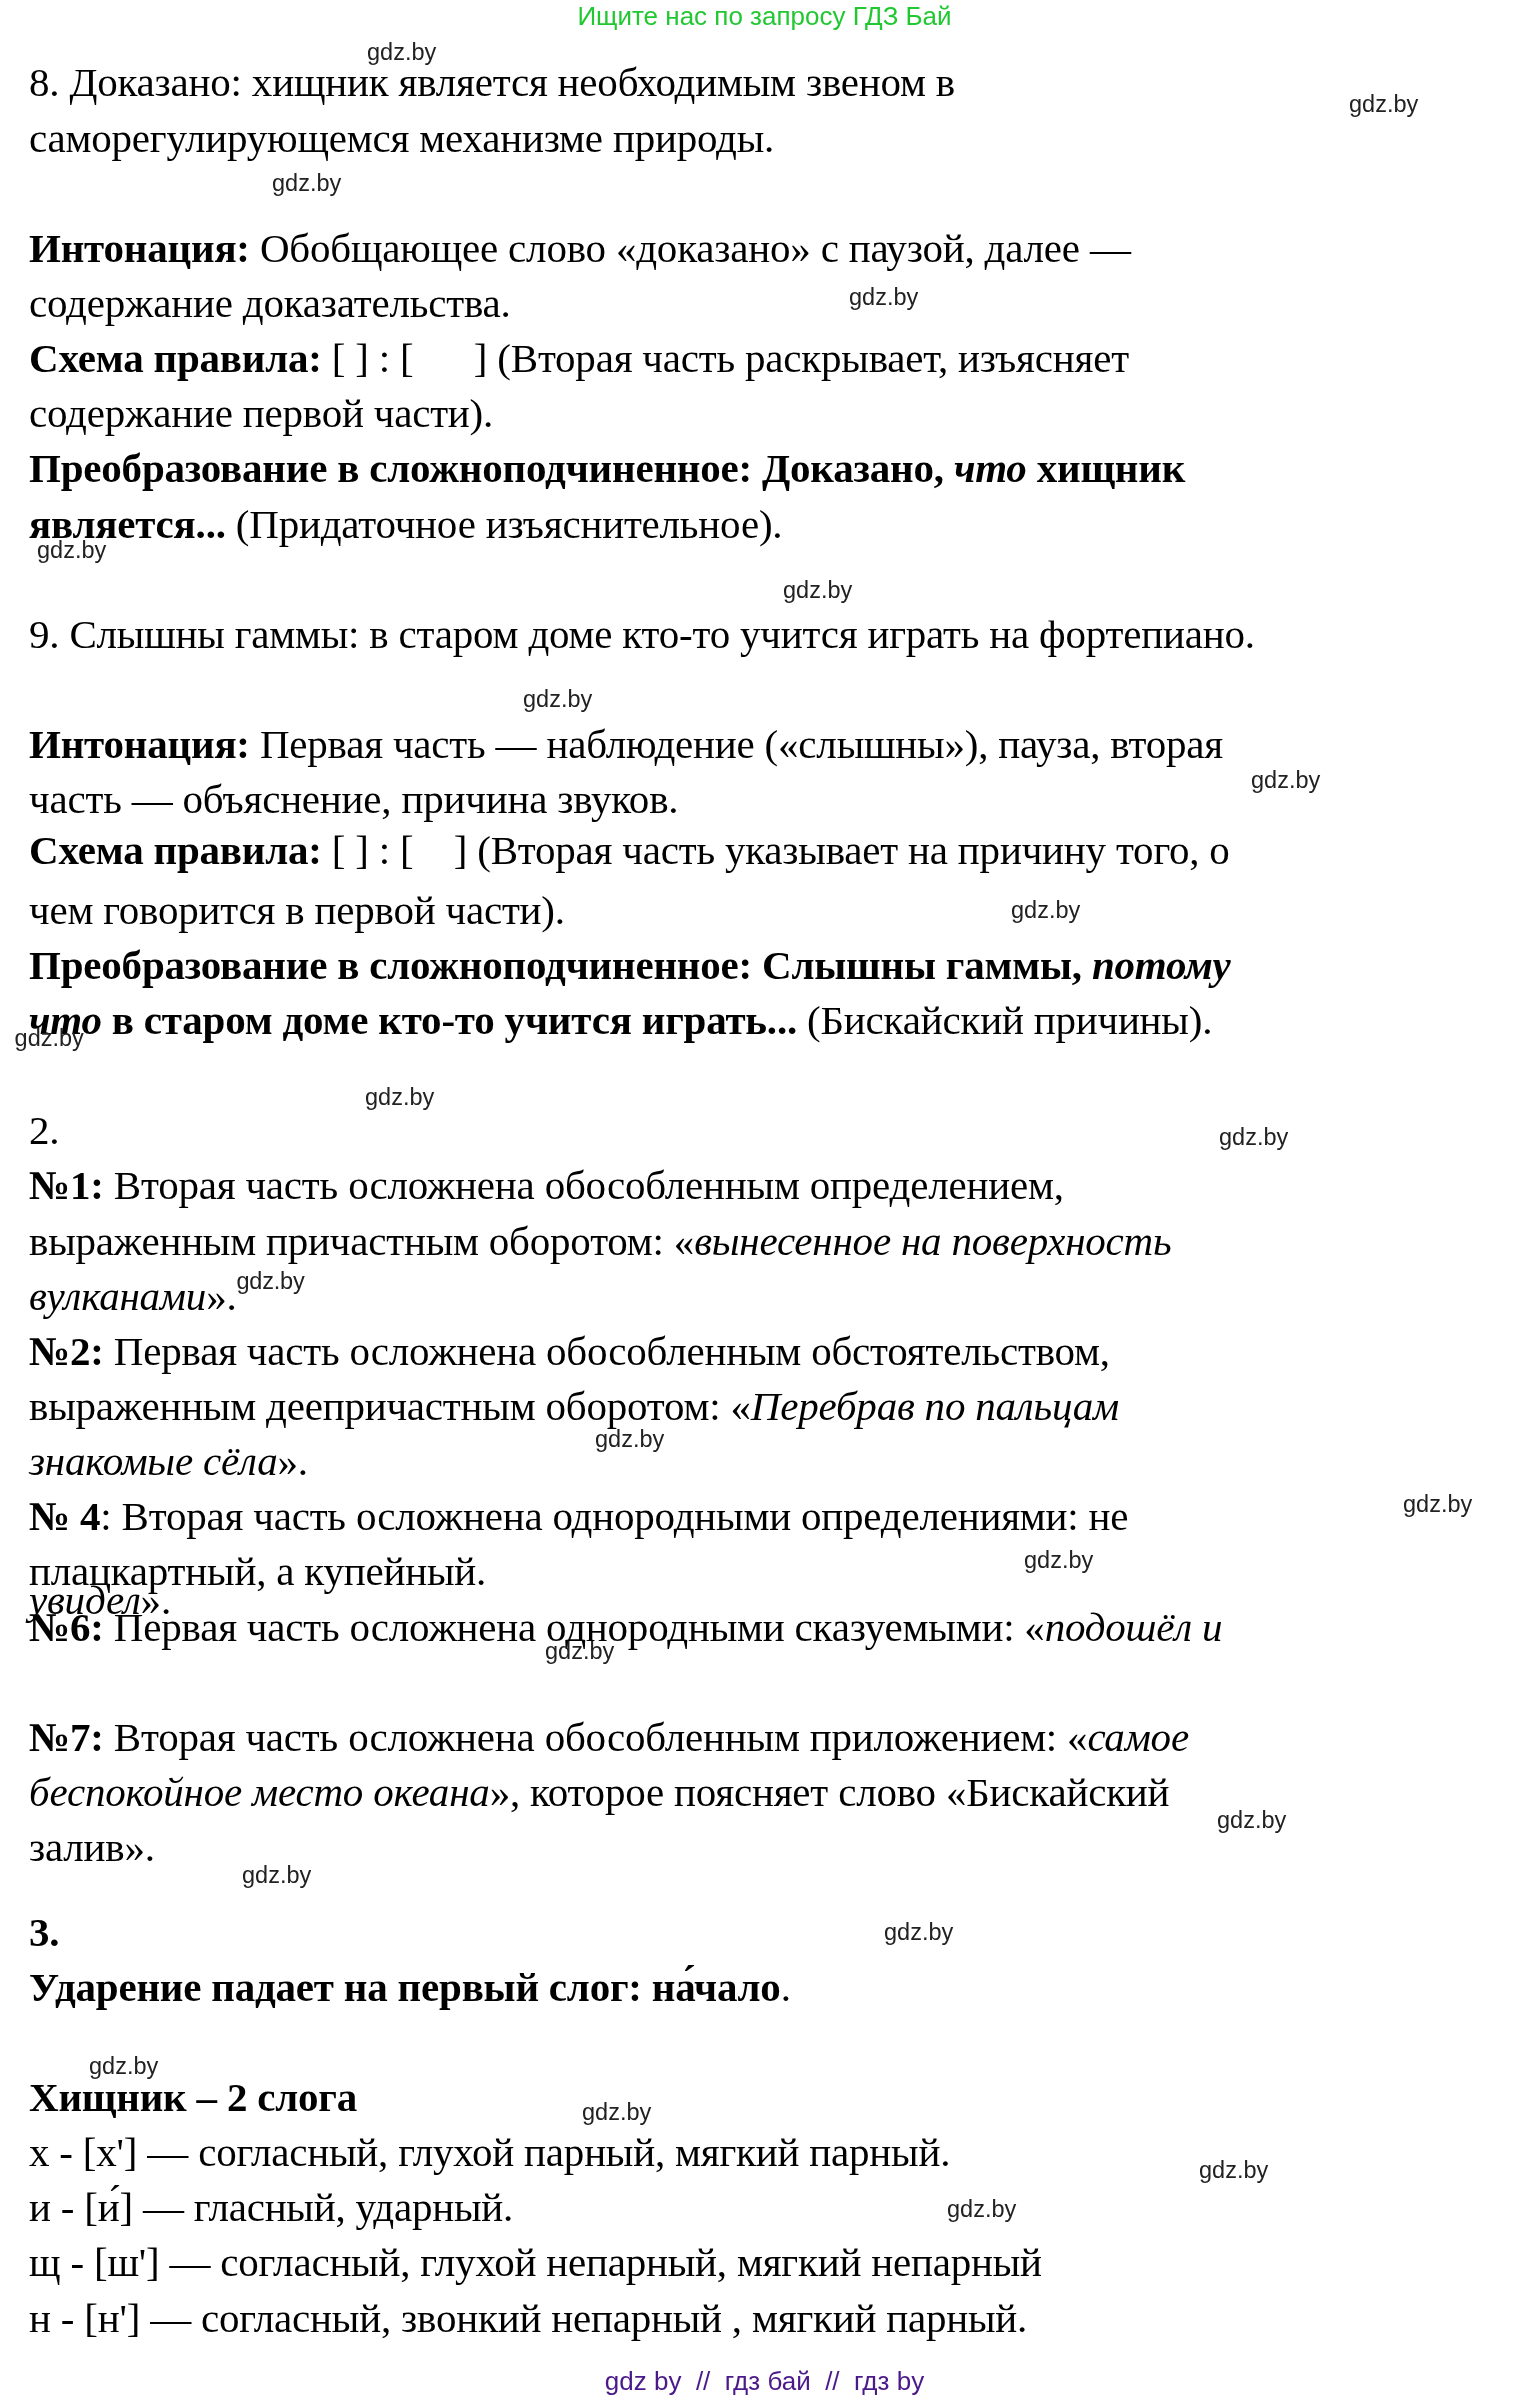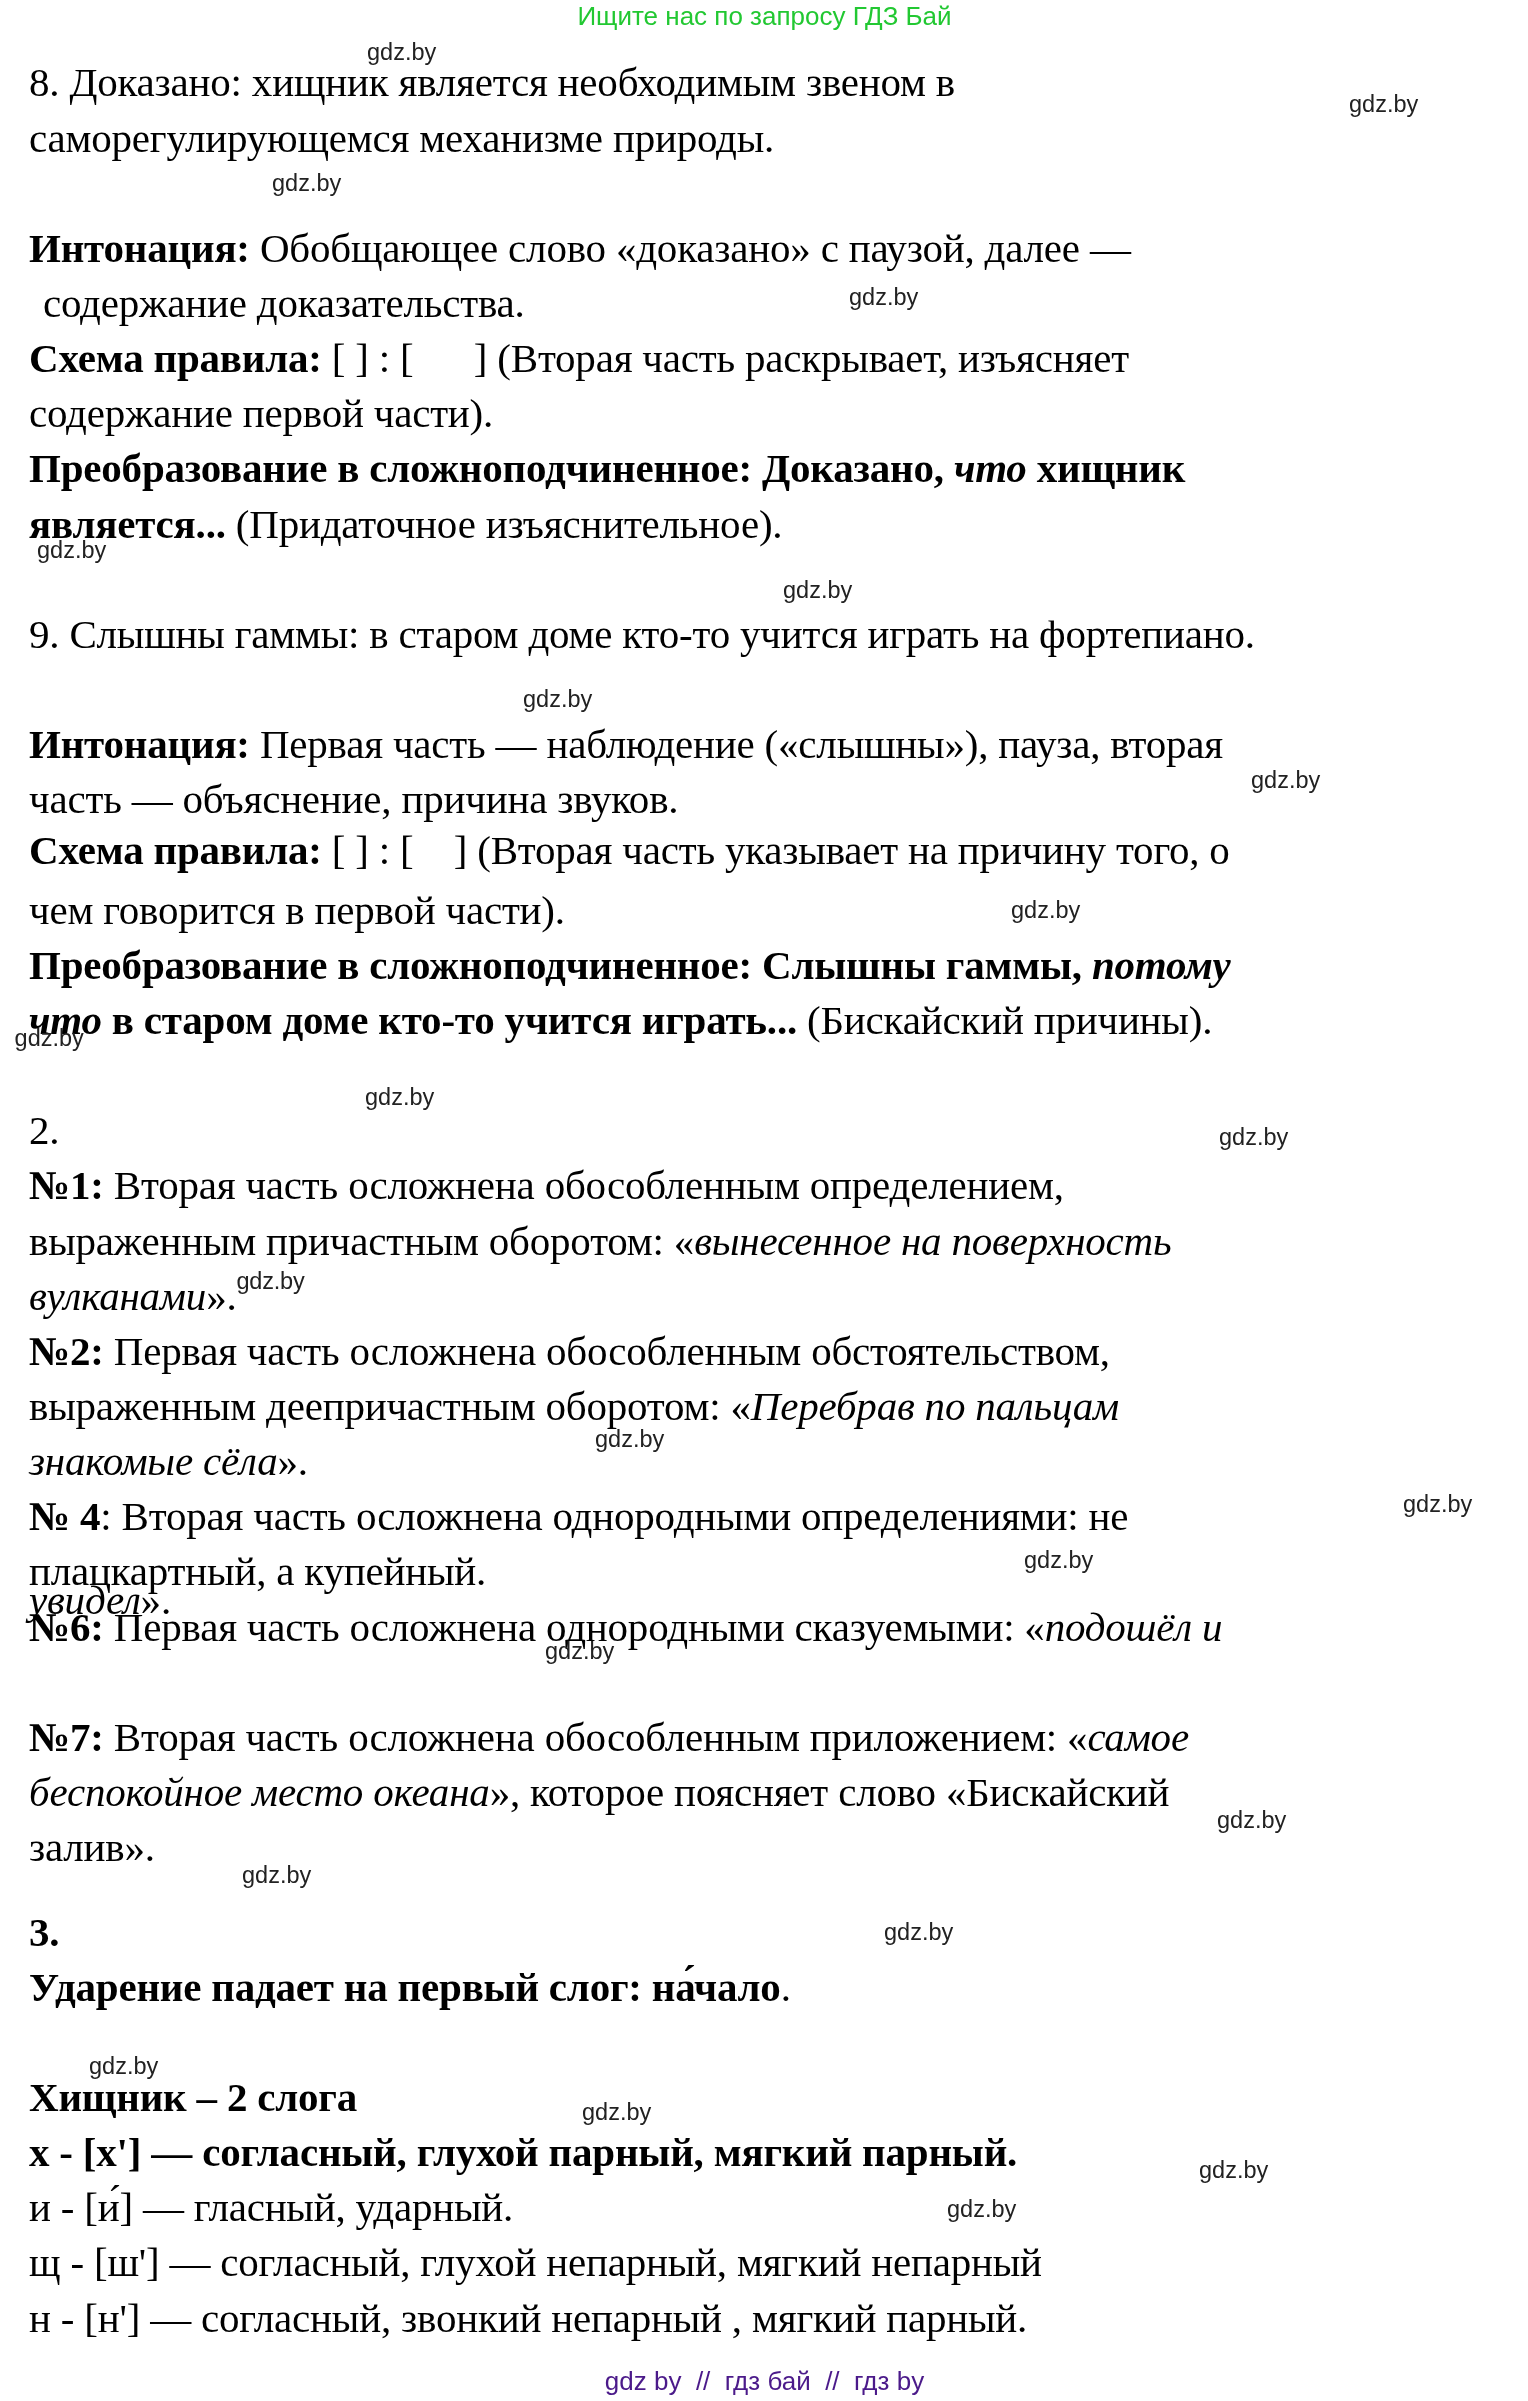--- a/index.html
+++ b/index.html
@@ -66,21 +66,21 @@
   </style>
 </head>
 <body>
 
 <div class="top-banner">Ищите нас по запросу ГДЗ Бай</div>
 
 <div class="line" style="top:58px;">8. Доказано: хищник является необходимым звеном в</div>
 <div class="line" style="top:114px;">саморегулирующемся механизме природы.</div>
 
 <div class="line" style="top:224px;text-align:center;"><span class="b">Интонация:</span><span> Обобщающее слово «доказано» с паузой, далее —</span></div>
-<div class="line" style="top:279px;margin-left:14px;">содержание доказательства.</div>
+<div class="line" style="top:279px;">содержание доказательства.</div>
 
 <div class="line" style="top:334px;"><span class="b">Схема правила:</span><span style="white-space:pre;"> [ ] : [      ] (Вторая часть раскрывает, изъясняет</span></div>
 <div class="line" style="top:389px;">содержание первой части).</div>
 
 <div class="line" style="top:444px;"><span class="b">Преобразование в сложноподчиненное: Доказано, </span><span class="b i">что</span><span class="b"> хищник</span></div>
 <div class="line" style="top:500px;"><span class="b">является...</span><span> (Придаточное изъяснительное).</span></div>
 
 <div class="line" style="top:610px;">9. Слышны гаммы: в старом доме кто-то учится играть на фортепиано.</div>
 
 <div class="line" style="top:720px;"><span class="b">Интонация:</span><span> Первая часть — наблюдение («слышны»), пауза, вторая</span></div>
@@ -109,21 +109,21 @@
 <div class="line" style="top:1576px;"><span class="i">увидел</span><span>».</span></div>
 
 <div class="line" style="top:1713px;"><span class="b">№7:</span><span> Вторая часть осложнена обособленным приложением: «</span><span class="i">самое</span></div>
 <div class="line" style="top:1768px;"><span class="i">беспокойное место океана</span><span>», которое поясняет слово «Бискайский</span></div>
 <div class="line" style="top:1823px;">залив».</div>
 
 <div class="line b" style="top:1908px;">3.</div>
 <div class="line" style="top:1963px;"><span class="b">Ударение падает на первый слог: на́чало</span><span>.</span></div>
 
 <div class="line b" style="top:2073px;">Хищник – 2 слога</div>
-<div class="line" style="top:2128px;font-weight:bold;">х - [х'] — согласный, глухой парный, мягкий парный.</div>
+<div class="line" style="top:2128px;">х - [х'] — согласный, глухой парный, мягкий парный.</div>
 <div class="line" style="top:2183px;">и - [и́] — гласный, ударный.</div>
 <div class="line" style="top:2238px;">щ - [ш'] — согласный, глухой непарный, мягкий непарный</div>
 <div class="line" style="top:2294px;">н - [н'] — согласный, звонкий непарный , мягкий парный.</div>
 
 <div class="wm" style="left:367px; top:39px;">gdz.by</div>
 <div class="wm" style="left:1349px; top:91px;">gdz.by</div>
 <div class="wm" style="left:272px; top:170px;">gdz.by</div>
 <div class="wm" style="left:849px; top:284px;">gdz.by</div>
 <div class="wm" style="left:37px; top:537px;">gdz.by</div>
 <div class="wm" style="left:783px; top:577px;">gdz.by</div>

